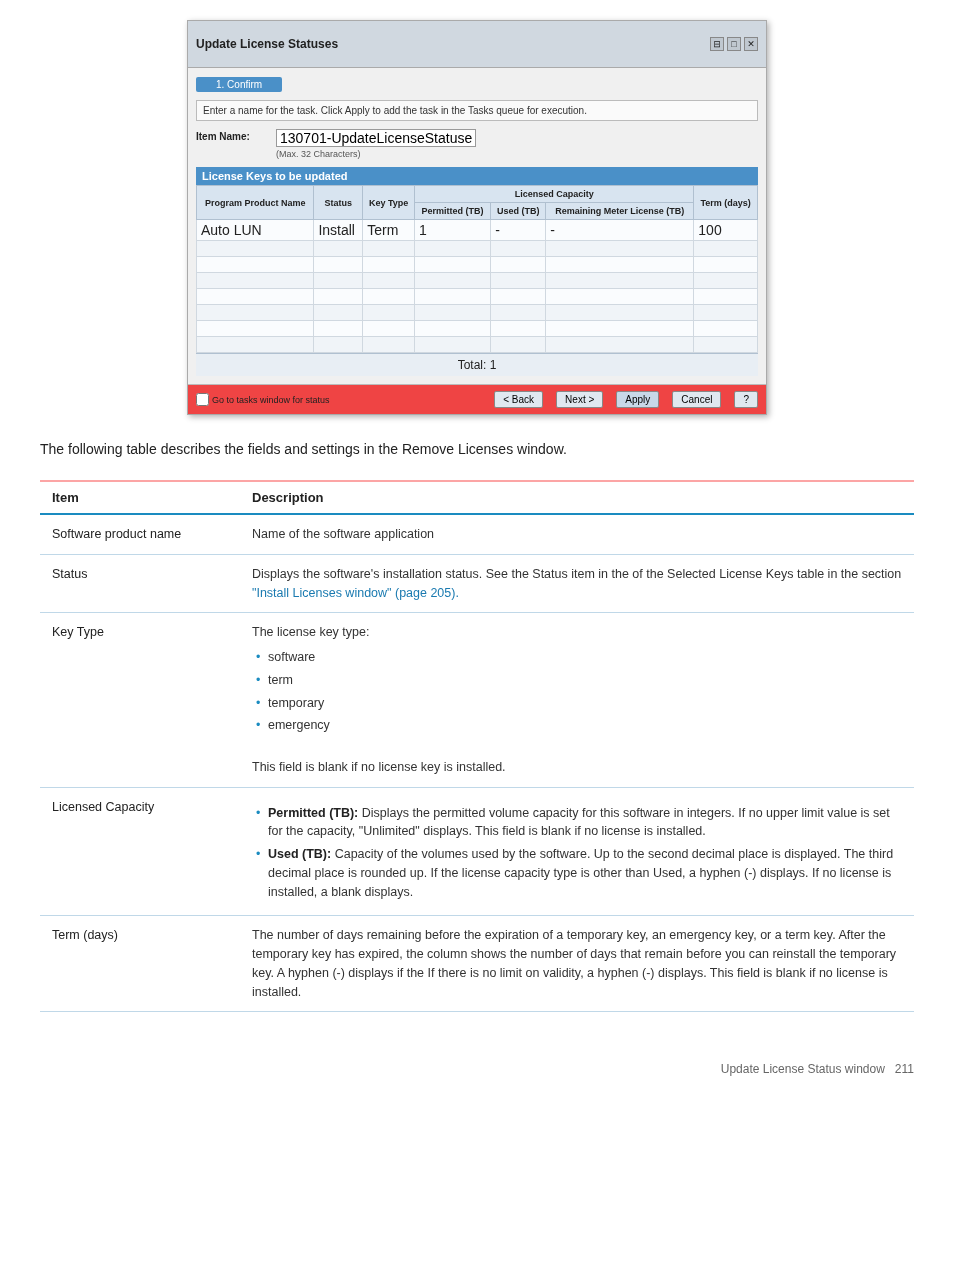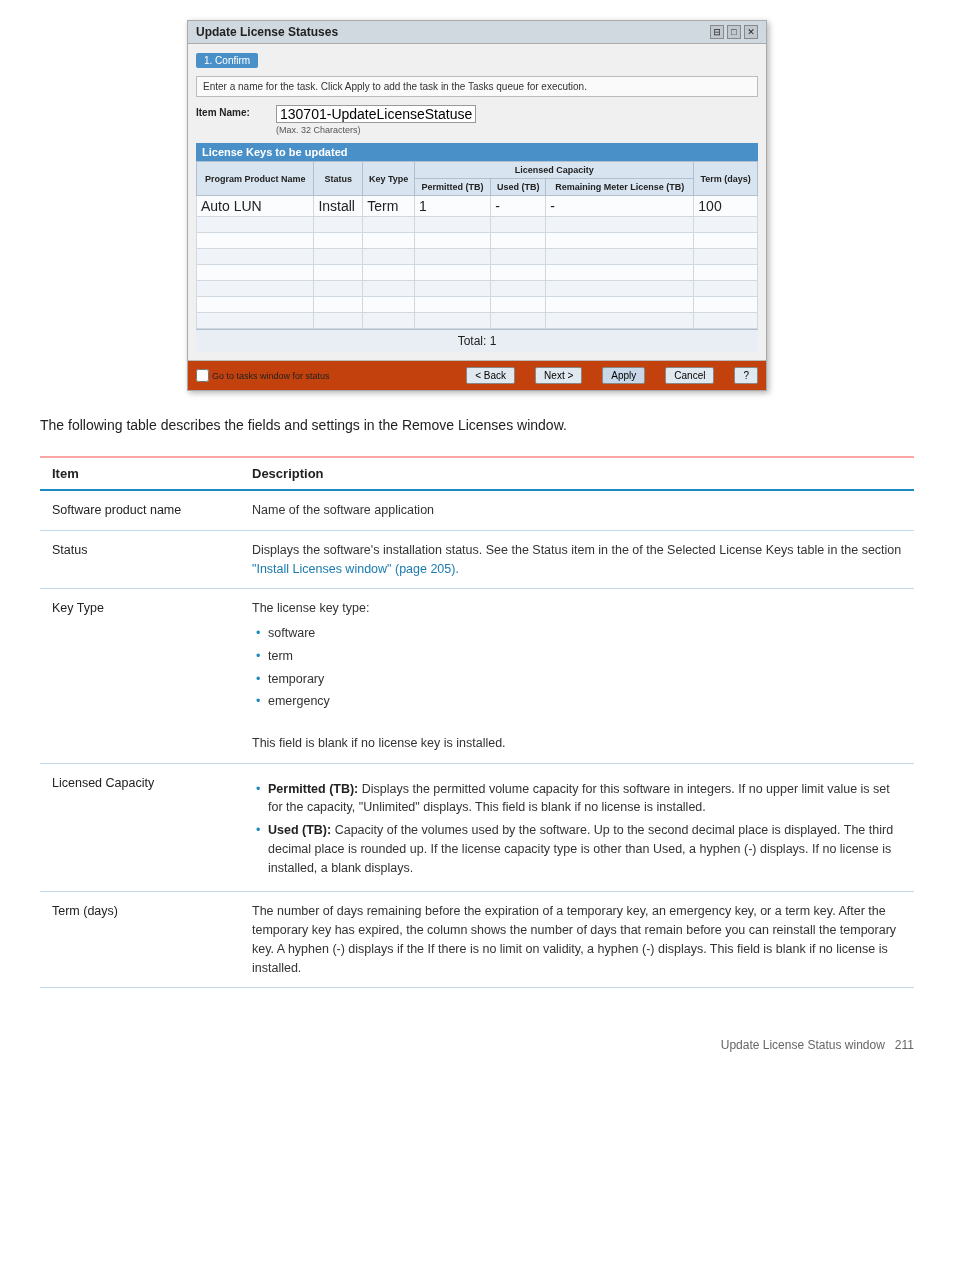--- a/index.html
+++ b/index.html
@@ -21,21 +21,21 @@
     }
     .dialog {
       border: 1px solid #aaa;
       background: #f0f0f0;
       width: 580px;
       box-shadow: 2px 2px 6px rgba(0,0,0,0.3);
     }
     .dialog-titlebar {
       background: #d0d8e0;
       border-bottom: 1px solid #aaa;
-      padding: 4px 8px;
+      padding: 16px 8px;
       display: flex;
       align-items: center;
       justify-content: space-between;
     }
     .dialog-title {
       font-size: 12px;
       font-weight: bold;
       color: #222;
     }
     .dialog-titlebar-controls {
@@ -54,21 +54,21 @@
       cursor: pointer;
     }
     .dialog-body {
       padding: 8px;
     }
     .step-tab {
       display: inline-block;
       background: #4a90c8;
       color: #fff;
       font-size: 10px;
-      padding: 2px 8px;
+      padding: 2px 20px;
       border-radius: 2px;
       margin-bottom: 8px;
     }
     .dialog-instruction {
       font-size: 10px;
       color: #333;
       margin-bottom: 8px;
       border: 1px solid #bbb;
       background: #fafafa;
       padding: 4px 6px;
@@ -149,39 +149,40 @@
       text-align: center;
       font-size: 12px;
       padding: 4px 6px;
       background: #e8eef4;
       border-top: 1px solid #b0c0d0;
     }
     .dialog-footer {
       display: flex;
       align-items: center;
       justify-content: flex-end;
-      gap: 20px;
+      gap: 6px;
       padding: 6px 8px;
-      background: #c2410c;
+      background: #ef4444;
       border-top: 1px solid #bbb;
     }
     .footer-checkbox-label {
       display: flex;
       align-items: center;
       gap: 3px;
       font-size: 9px;
       margin-right: auto;
     }
     .footer-btn {
       font-size: 10px;
       padding: 2px 8px;
       border: 1px solid #888;
       background: #e0e8f0;
       cursor: pointer;
       border-radius: 2px;
+      margin-left: 7px;
     }
     .footer-btn.primary {
       background: #c8d8e8;
     }
 
     
     .main-description {
       font-size: 14px;
       color: #222;
       margin-bottom: 20px;

